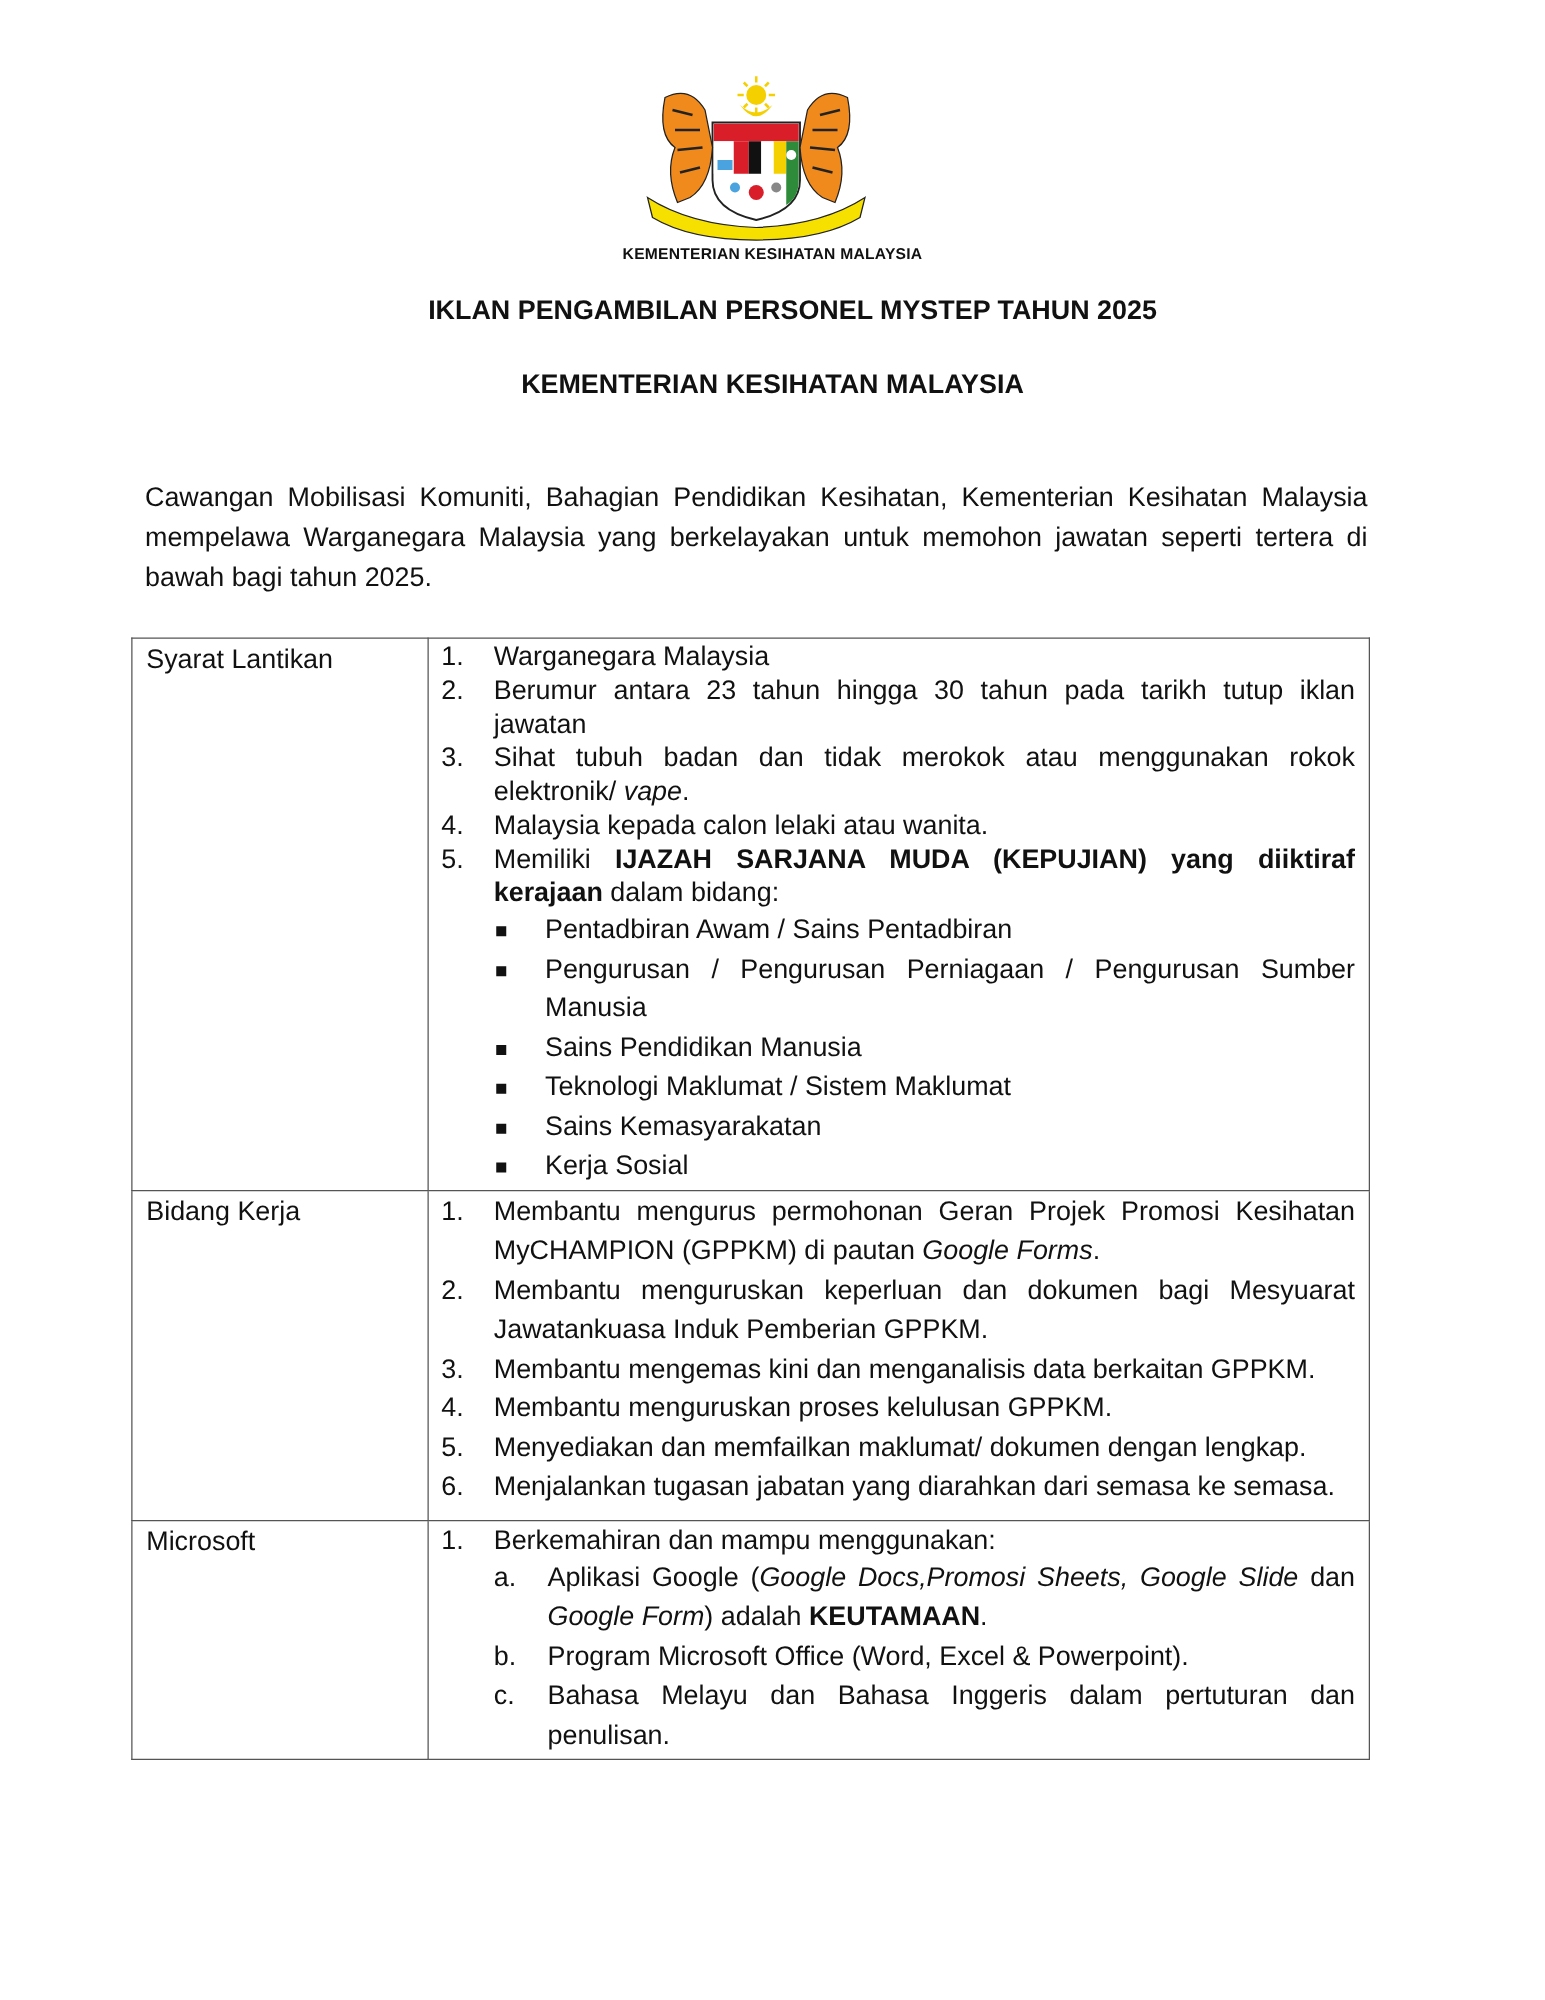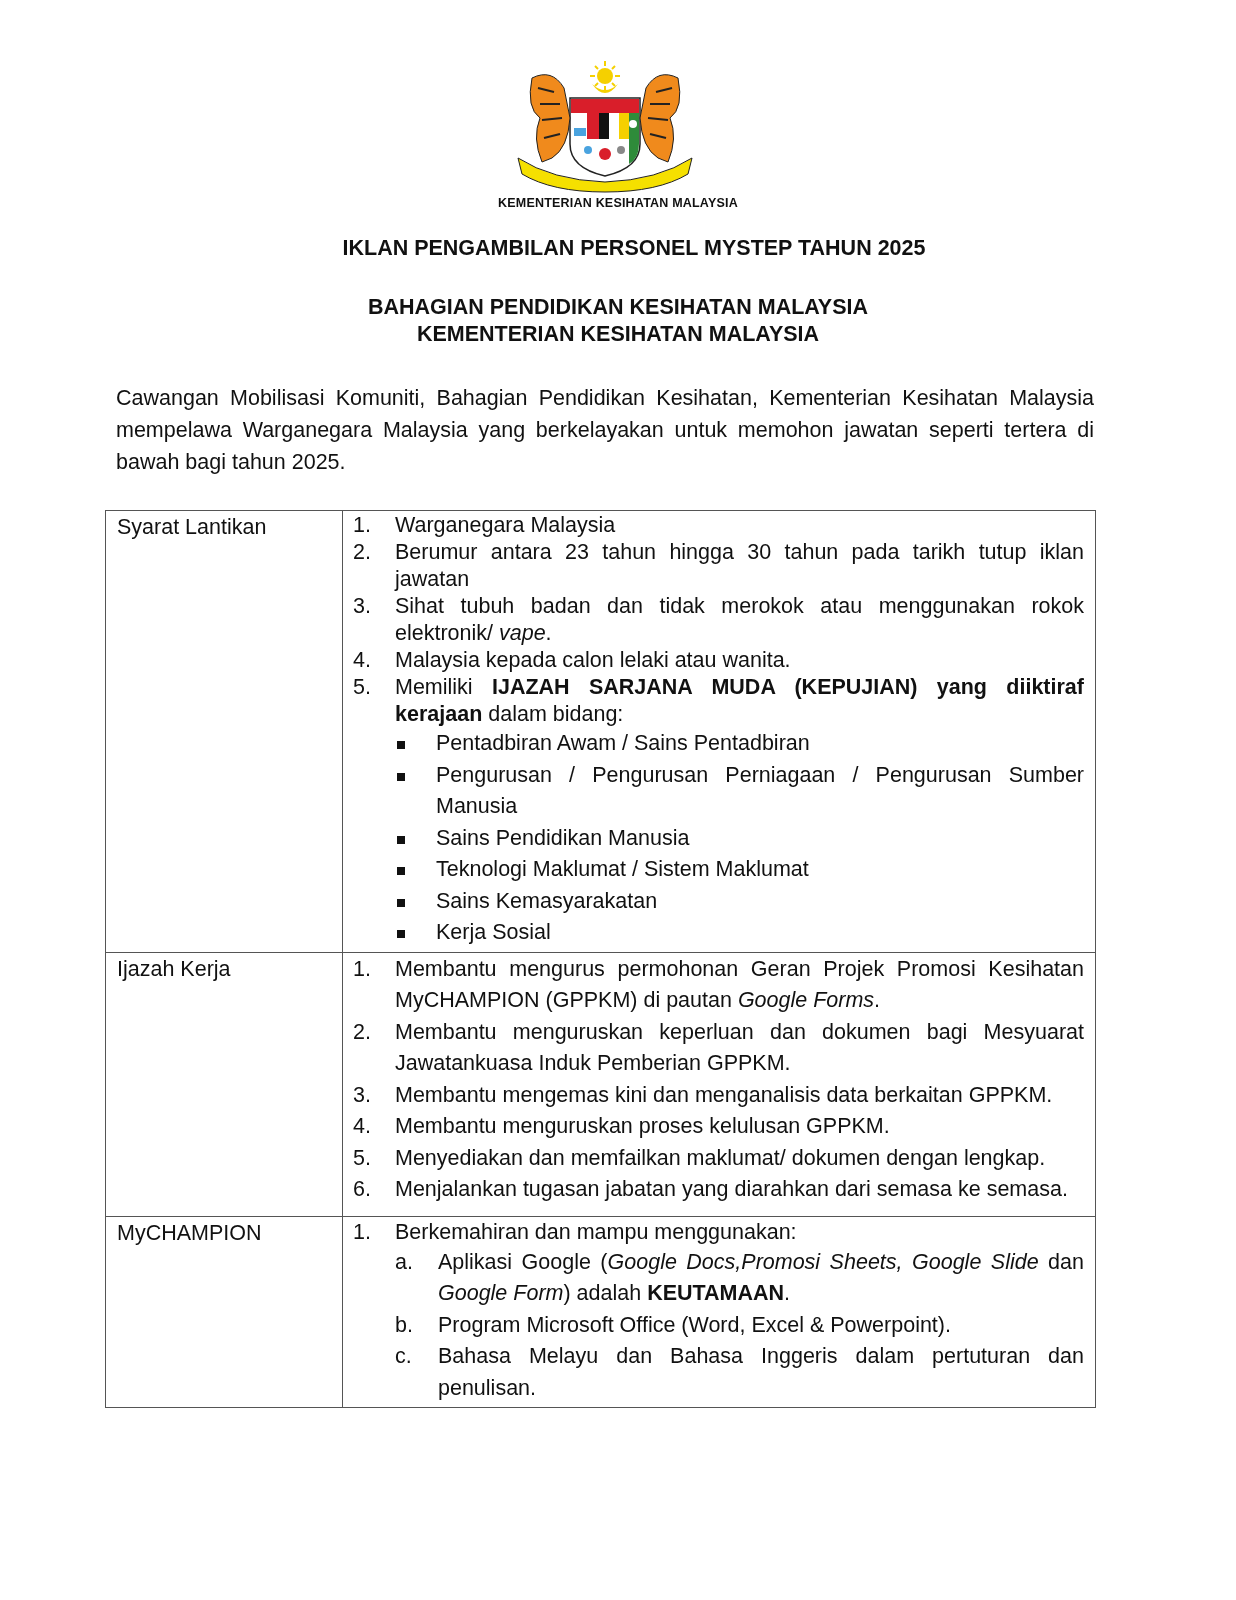--- a/index.html
+++ b/index.html
@@ -98,21 +98,20 @@
       <line x1="156" y1="62" x2="136" y2="60"></line>
       <line x1="154" y1="80" x2="138" y2="76"></line>
   </g>
 
   <path d="M6 100 Q40 122 93 124 Q146 122 180 100 L176 116 Q146 134 93 134 Q40 134 10 116 Z" fill="#f5e000" stroke="#222" stroke-width="1"></path>
 </svg>
 
 <div class="ministry-caption">KEMENTERIAN KESIHATAN MALAYSIA</div>
 <div class="title1">IKLAN PENGAMBILAN PERSONEL MYSTEP TAHUN 2025</div>
 <div class="title2">
-  <div>BAHAGIAN PENDIDIKAN KESIHATAN MALAYSIA</div>
   <div>KEMENTERIAN KESIHATAN MALAYSIA</div>
 </div>
 
 <div class="intro">Cawangan Mobilisasi Komuniti, Bahagian Pendidikan Kesihatan, Kementerian Kesihatan Malaysia mempelawa Warganegara Malaysia yang berkelayakan untuk memohon jawatan seperti tertera di bawah bagi tahun 2025.</div>
 
 <table class="info">
   <tbody>
 
   <tr class="row-syarat">
     <td class="label">Syarat Lantikan</td>
@@ -130,35 +129,35 @@
             <li><span class="b"></span><span>Teknologi Maklumat / Sistem Maklumat</span></li>
             <li><span class="b"></span><span>Sains Kemasyarakatan</span></li>
             <li><span class="b"></span><span>Kerja Sosial</span></li>
           </ul>
         </li>
       </ol>
     </td>
   </tr>
 
   <tr class="row-bidang">
-    <td class="label">Ijazah Kerja</td>
+    <td class="label">Bidang Kerja</td>
     <td class="value">
       <ol class="num bidang">
         <li><span class="n">1.</span><span>Membantu mengurus permohonan Geran Projek Promosi Kesihatan MyCHAMPION (GPPKM) di pautan </span><i>Google Forms</i><span>.</span></li>
         <li><span class="n">2.</span><span>Membantu menguruskan keperluan dan dokumen bagi Mesyuarat Jawatankuasa Induk Pemberian GPPKM.</span></li>
         <li><span class="n">3.</span><span>Membantu mengemas kini dan menganalisis data berkaitan GPPKM.</span></li>
         <li><span class="n">4.</span><span>Membantu menguruskan proses kelulusan GPPKM.</span></li>
         <li><span class="n">5.</span><span>Menyediakan dan memfailkan maklumat/ dokumen dengan lengkap.</span></li>
         <li><span class="n">6.</span><span>Menjalankan tugasan jabatan yang diarahkan dari semasa ke semasa.</span></li>
       </ol>
     </td>
   </tr>
 
   <tr class="row-kemah">
-    <td class="label">MyCHAMPION</td>
+    <td class="label">Microsoft</td>
     <td class="value">
       <ol class="num kemah">
         <li><span class="n">1.</span><span>Berkemahiran dan mampu menggunakan:</span>
           <ol class="alpha">
             <li><span class="n">a.</span><span>Aplikasi Google (</span><i>Google Docs,Promosi Sheets, Google Slide</i><span> dan </span><i>Google Form</i><span>) adalah </span><b>KEUTAMAAN</b><span>.</span></li>
             <li><span class="n">b.</span><span>Program Microsoft Office (Word, Excel &amp; Powerpoint).</span></li>
             <li><span class="n">c.</span><span>Bahasa Melayu dan Bahasa Inggeris dalam pertuturan dan penulisan.</span></li>
           </ol>
         </li>
       </ol>

